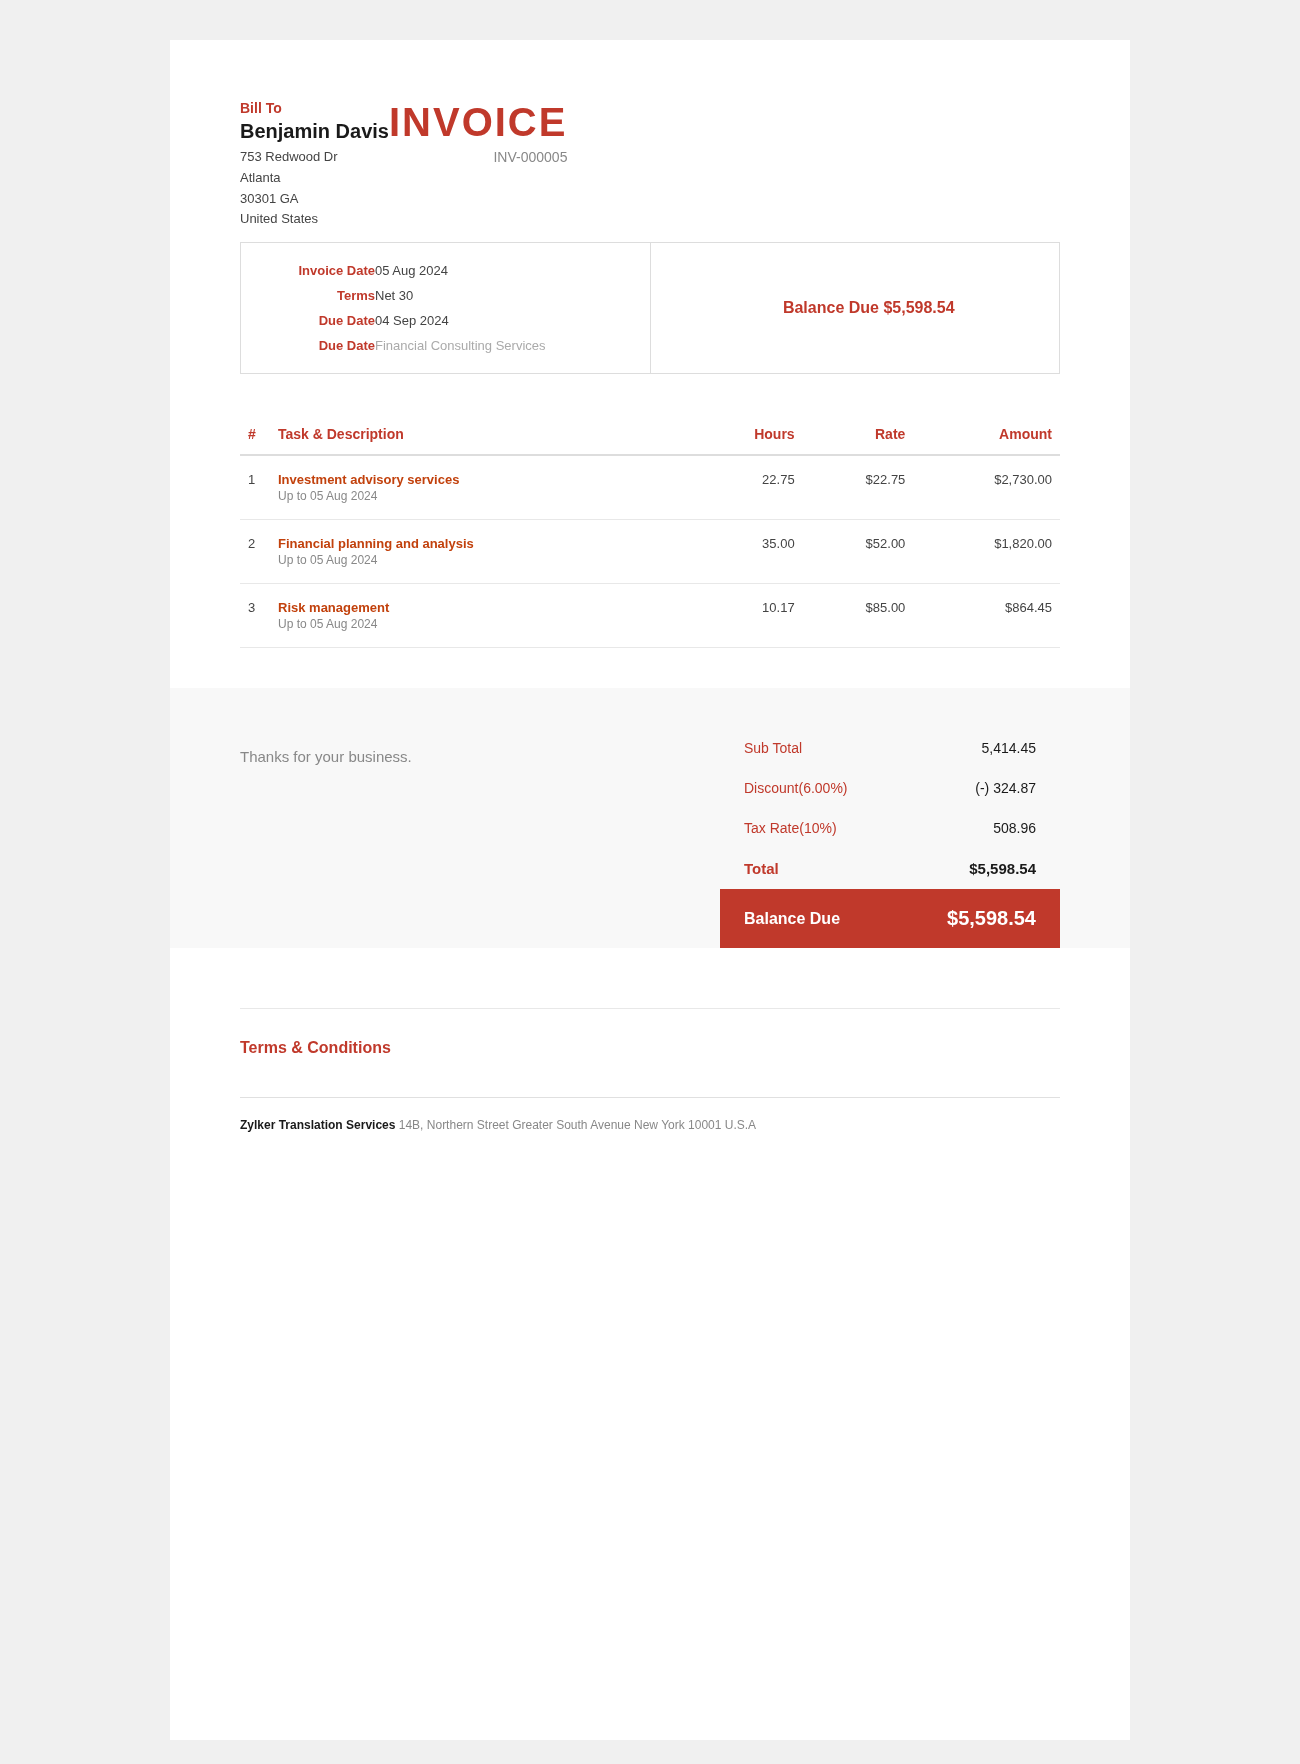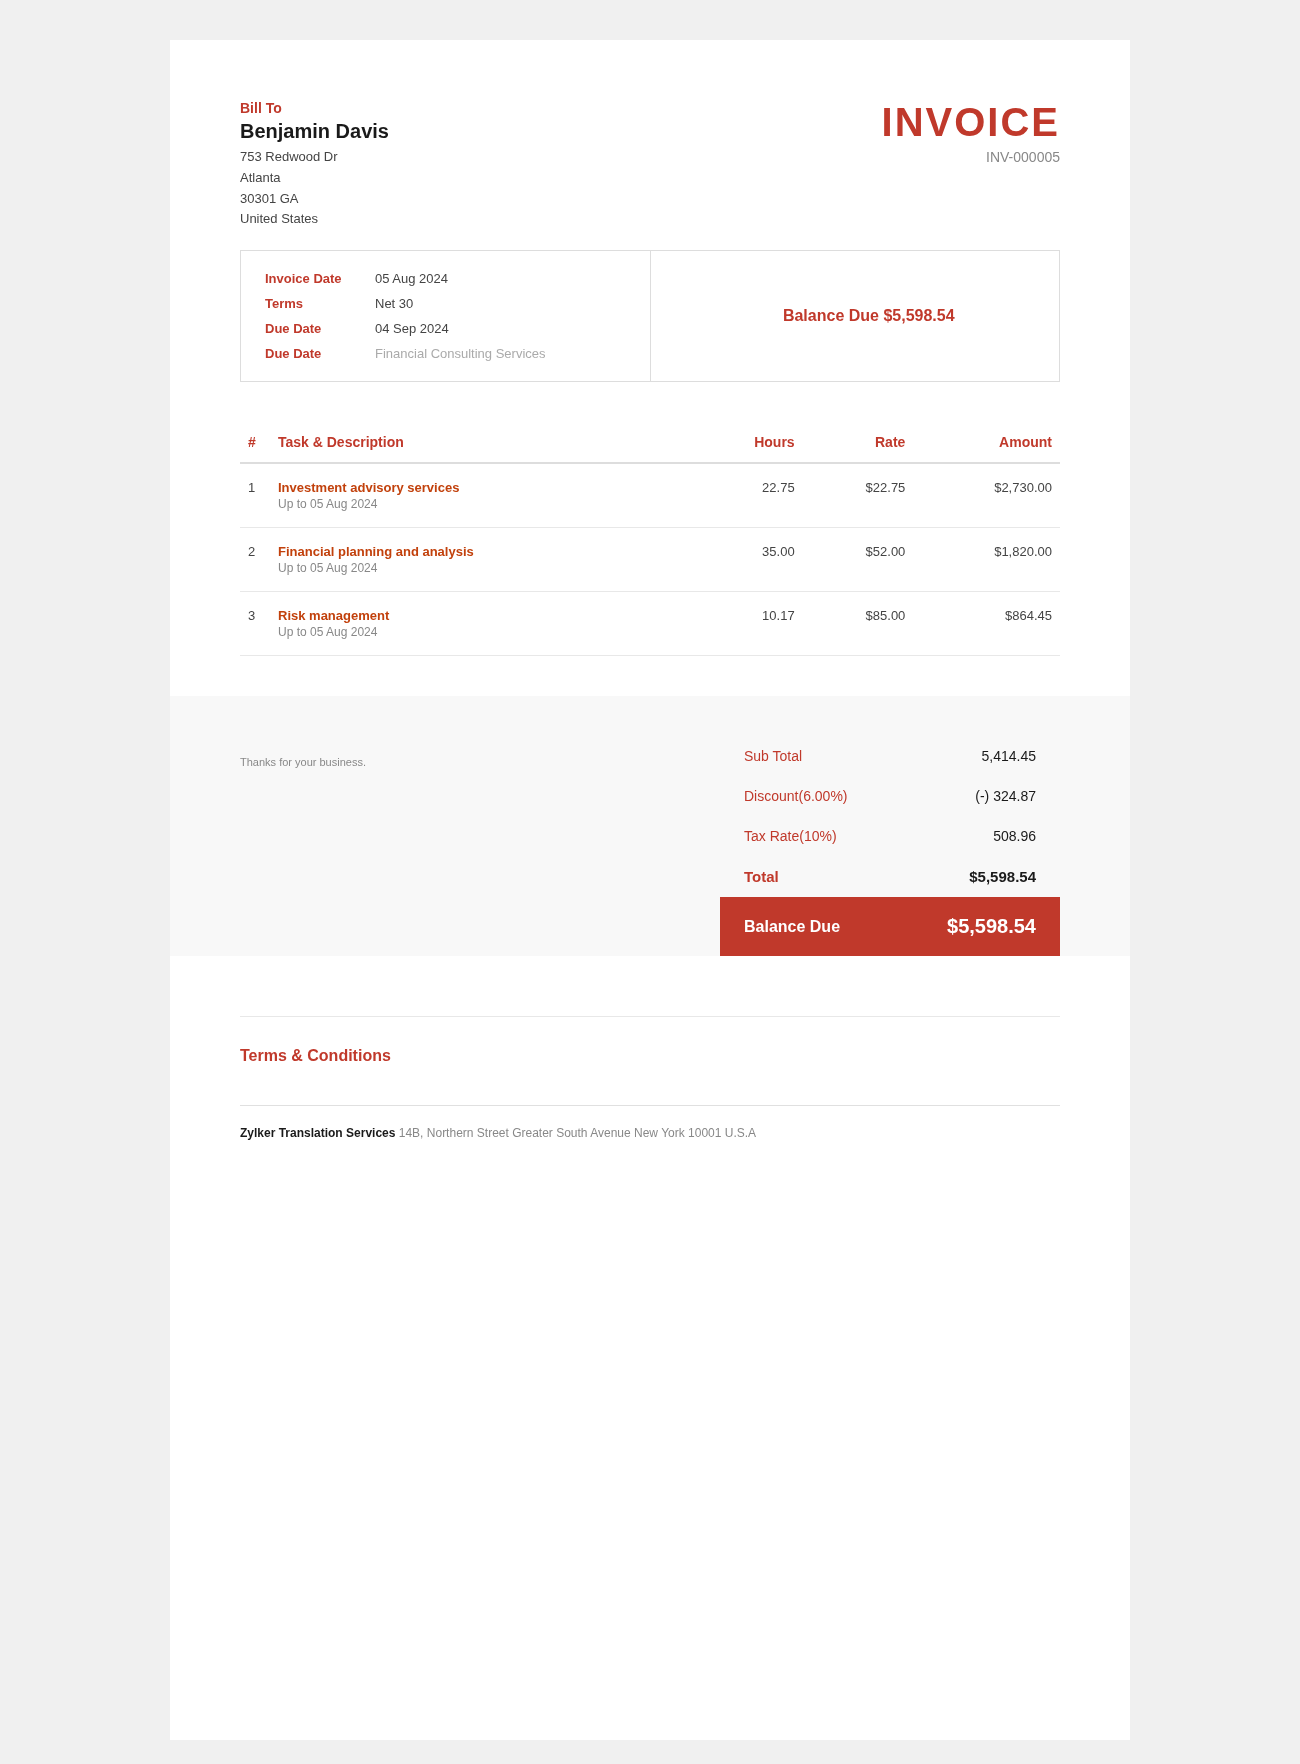--- a/index.html
+++ b/index.html
@@ -12,23 +12,23 @@
     }
     .invoice-wrapper {
       background: #fff;
       width: 960px;
       min-height: 1700px;
       padding: 60px 70px;
       position: relative;
     }
     .header-section {
       display: flex;
-      justify-content: space-between;
+      justify-content: flex-start;
       align-items: flex-start;
-      margin-bottom: 20px;
+      margin-bottom: 12px;
     }
     .bill-to-label {
       color: #c0392b;
       font-size: 14px;
       font-weight: 600;
       margin-bottom: 4px;
     }
     .client-name {
       font-size: 20px;
       font-weight: 700;
@@ -62,20 +62,21 @@
     }
     .meta-left {
       flex: 1;
       padding: 20px 24px;
       border-right: 1px solid #ddd;
     }
     .meta-row {
       display: flex;
       align-items: center;
       margin-bottom: 10px;
+      text-align: right;
     }
     .meta-row:last-child { margin-bottom: 0; }
     .meta-label {
       color: #c0392b;
       font-size: 13px;
       font-weight: 600;
       width: 110px;
       flex-shrink: 0;
     }
     .meta-value {
@@ -141,21 +142,21 @@
       font-size: 13px;
       color: #c2410c;
       font-weight: 600;
     }
     .item-sub-desc {
       font-size: 12px;
       color: #888;
       margin-top: 2px;
     }
     .thanks-note {
-      font-size: 11px;
+      font-size: 15px;
       color: #888;
       padding: 20px 0 40px 0;
     }
     .totals-block {
       min-width: 340px;
     }
     .totals-row {
       display: flex;
       justify-content: space-between;
       padding: 12px 24px;

